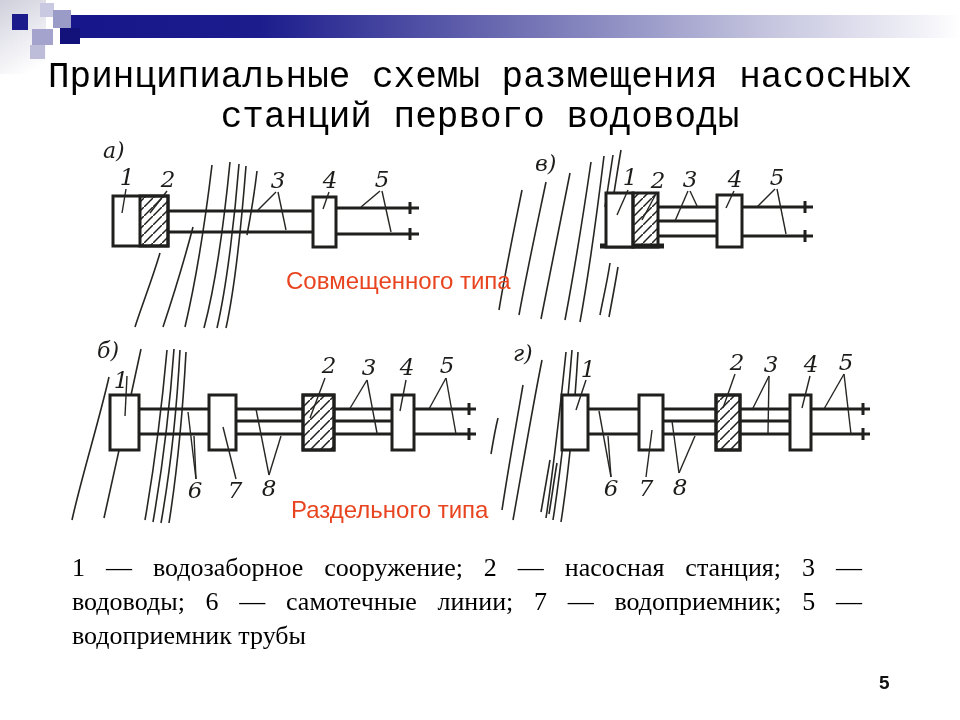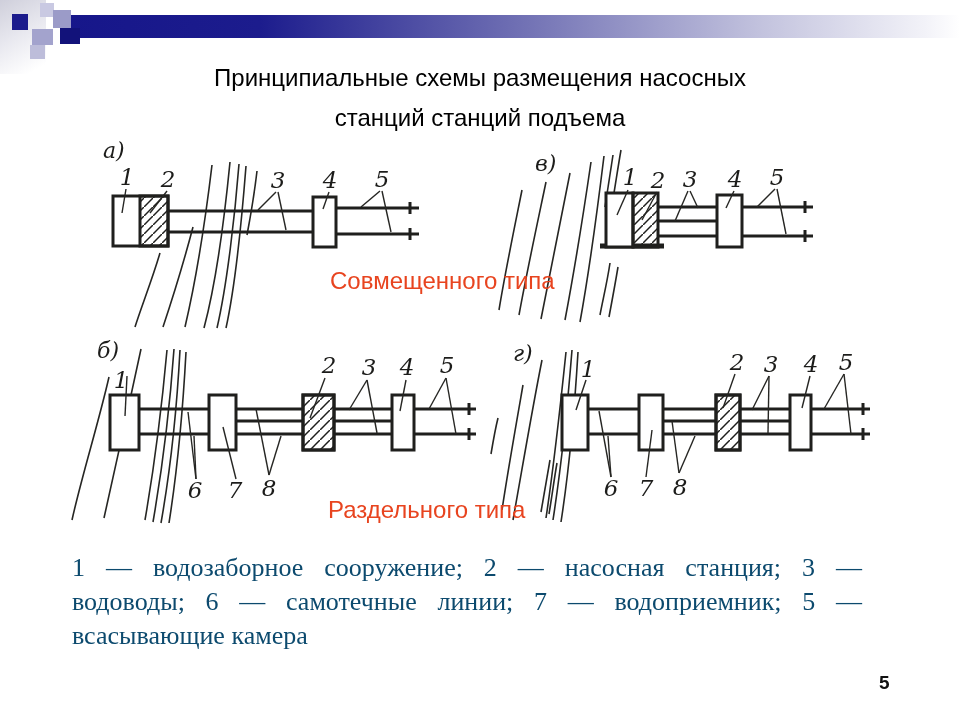--- a/index.html
+++ b/index.html
@@ -14,41 +14,41 @@
     background:linear-gradient(to right,#16168a 0%,#1c1c8d 22%,#7373b5 52%,#c3c3de 78%,#f2f2f8 96%,#ffffff 100%);}
   .sq{position:absolute;}
   .sq-dark1{left:12px;top:14px;width:16px;height:16px;background:#1b1b8c;}
   .sq-light1{left:40px;top:3px;width:14px;height:14px;background:#c9c9e2;}
   .sq-med1{left:53px;top:10px;width:18px;height:18px;background:#9b9bc8;}
   .sq-med2{left:32px;top:29px;width:21px;height:16px;background:#a3a3cd;}
   .sq-dark2{left:60px;top:28px;width:20px;height:16px;background:#12127a;}
   .sq-light2{left:30px;top:45px;width:15px;height:14px;background:#bdbdda;}
   
   .title{position:absolute;left:0;top:58px;width:100%;text-align:center;
-    color:#000;font-size:24px;line-height:40px;font-family:Liberation Sans, sans-serif;}
+    color:#000;font-size:36px;line-height:40px;font-family:Liberation Mono, monospace;}
   
   .diagram{position:absolute;}
   .diagram .bx{fill:#ffffff;stroke:#1f1f1d;stroke-width:3;}
   .diagram .hbx{stroke:#1f1f1d;stroke-width:3;}
   .diagram .pipe{stroke:#1f1f1d;stroke-width:3;fill:none;}
   .diagram .lip{stroke:#1f1f1d;stroke-width:5;fill:none;}
   .diagram .tick{stroke:#1f1f1d;stroke-width:3;fill:none;}
   .diagram .leader{stroke:#262623;stroke-width:1.4;fill:none;}
   .diagram .arc{stroke:#262623;stroke-width:1.6;fill:none;}
   .diagram text{font-family:"DejaVu Serif",serif;font-style:italic;
     font-size:23px;fill:#1c1c1a;}
   .diagram text.num{text-anchor:middle;}
   .diagram text.fig{font-size:22px;}
   
   .type-label{position:absolute;color:#e8441f;font-size:24px;
-    font-family:"Liberation Sans",sans-serif;white-space:nowrap;margin-left:44px;}
+    font-family:"Liberation Sans",sans-serif;white-space:nowrap;}
   .lbl-combined{left:286px;top:267px;}
-  .lbl-separate{left:284px;top:496px;}
-  
-  .legend{position:absolute;left:72px;top:551px;width:790px;color:#0c4a6e;
+  .lbl-separate{left:291px;top:496px;}
+  
+  .legend{position:absolute;left:72px;top:551px;width:790px;color:#000000;
     font-family:"Liberation Serif",serif;font-size:26px;line-height:34px;}
   .legend .jl{text-align:justify;text-align-last:justify;}
   
   .page-number{position:absolute;left:879px;top:672px;font-size:19px;
     font-weight:bold;color:#111;font-family:"Liberation Sans",sans-serif;}
 </style>
 </head>
 <body>
 
 <div class="slide">
@@ -57,21 +57,21 @@
   <div class="hdr-bar"></div>
   <div class="sq sq-med2"></div>
   <div class="sq sq-dark2"></div>
   <div class="sq sq-light2"></div>
   <div class="sq sq-dark1"></div>
   <div class="sq sq-light1"></div>
   <div class="sq sq-med1"></div>
 
   <div class="title">
     <div>Принципиальные схемы размещения насосных</div>
-    <div>станций станций подъема</div>
+    <div>станций первого водоводы</div>
   </div>
 
   <svg class="diagram" style="left:90px;top:135px" width="350" height="195" viewBox="0 0 350 195">
     <defs>
       <pattern id="hA" width="9" height="9" patternUnits="userSpaceOnUse">
         <path d="M-2 11 L11 -2" stroke="#1f1f1d" stroke-width="1.5"></path>
       </pattern>
     </defs>
     <g>
       <path class="arc" d="M70 118 C62 145 52 170 45 192"></path>
@@ -275,18 +275,18 @@
     <text class="num" x="131" y="166">6</text>
     <text class="num" x="166" y="166">7</text>
     <text class="num" x="200" y="165">8</text>
   </svg>
 
   <div class="type-label lbl-separate">Раздельного типа</div>
 
   <div class="legend">
     <div class="jl">1 — водозаборное сооружение;  2 — насосная  станция;  3 —</div>
     <div class="jl">водоводы; 6 — самотечные линии;  7 — водоприемник; 5 —</div>
-    <div>всасывающие камера</div>
+    <div>водоприемник трубы</div>
   </div>
 
   <div class="page-number">5</div>
 
 </div>
 
 </body></html>

